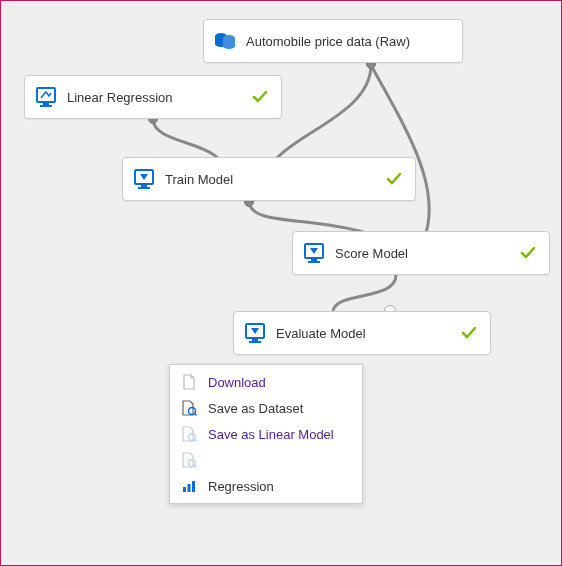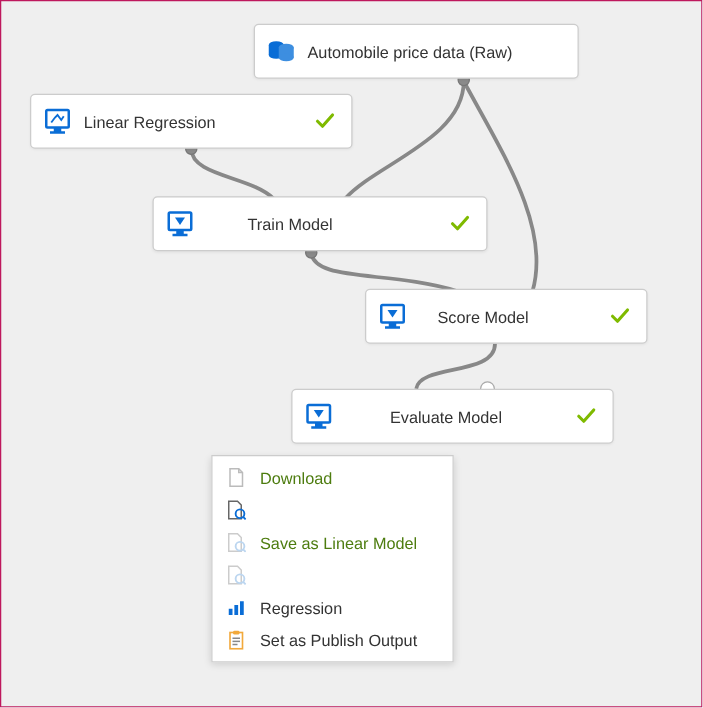--- a/index.html
+++ b/index.html
@@ -82,21 +82,21 @@
   }
   .context-menu .item .micon {
     width: 18px;
     height: 18px;
     margin-right: 10px;
     display: flex;
     align-items: center;
     justify-content: center;
   }
   .context-menu .item.disabled {
-    color: #4d7c0f;
+    color: #4c1d95;
   }
 </style>
 </head>
 <body>
 
 <div class="canvas">
 
   <svg class="connections">
 
     <path d="M 370 64 C 370 110, 300 130, 275 158" stroke="#888" stroke-width="3" fill="none"></path>
@@ -139,55 +139,55 @@
       </svg>
     </span>
     <span class="label">Linear Regression</span>
     <span class="check">
       <svg width="18" height="18" viewBox="0 0 18 18">
           <path d="M3 9 L7 13 L15 4" stroke="#7fba00" stroke-width="2.5" fill="none" stroke-linecap="round" stroke-linejoin="round"></path>
         </svg>
     </span>
   </div>
 
-  <div class="node" style="left:121px; top:156px; width:268px;gap:33px;">
+  <div class="node" style="left:121px; top:156px; width:294px;">
     <span class="icon">
       <svg width="22" height="22" viewBox="0 0 22 22">
         <rect x="2" y="2" width="18" height="14" rx="1" fill="none" stroke="#0a6dd6" stroke-width="2"></rect>
         <rect x="8" y="16" width="6" height="4" fill="#0a6dd6"></rect>
         <rect x="5" y="19" width="12" height="2" fill="#0a6dd6"></rect>
         <path d="M7 6 L11 12 L15 6 Z" fill="#0a6dd6"></path>
       </svg>
     </span>
     <span class="label">Train Model</span>
     <span class="check">
       <svg width="18" height="18" viewBox="0 0 18 18">
           <path d="M3 9 L7 13 L15 4" stroke="#7fba00" stroke-width="2.5" fill="none" stroke-linecap="round" stroke-linejoin="round"></path>
         </svg>
     </span>
   </div>
 
-  <div class="node" style="left:291px; top:230px; width:226px;gap:15px;">
+  <div class="node" style="left:291px; top:230px; width:258px;">
     <span class="icon">
       <svg width="22" height="22" viewBox="0 0 22 22">
         <rect x="2" y="2" width="18" height="14" rx="1" fill="none" stroke="#0a6dd6" stroke-width="2"></rect>
         <rect x="8" y="16" width="6" height="4" fill="#0a6dd6"></rect>
         <rect x="5" y="19" width="12" height="2" fill="#0a6dd6"></rect>
         <path d="M7 6 L11 12 L15 6 Z" fill="#0a6dd6"></path>
       </svg>
     </span>
     <span class="label">Score Model</span>
     <span class="check">
       <svg width="18" height="18" viewBox="0 0 18 18">
           <path d="M3 9 L7 13 L15 4" stroke="#7fba00" stroke-width="2.5" fill="none" stroke-linecap="round" stroke-linejoin="round"></path>
         </svg>
     </span>
   </div>
 
-  <div class="node" style="left:232px; top:310px; width:258px;gap:36px;">
+  <div class="node" style="left:232px; top:310px; width:258px;">
     <span class="icon">
       <svg width="22" height="22" viewBox="0 0 22 22">
         <rect x="2" y="2" width="18" height="14" rx="1" fill="none" stroke="#0a6dd6" stroke-width="2"></rect>
         <rect x="8" y="16" width="6" height="4" fill="#0a6dd6"></rect>
         <rect x="5" y="19" width="12" height="2" fill="#0a6dd6"></rect>
         <path d="M7 6 L11 12 L15 6 Z" fill="#0a6dd6"></path>
       </svg>
     </span>
     <span class="label">Evaluate Model</span>
     <span class="check">
@@ -208,20 +208,21 @@
       <span>Download</span>
     </div>
     <div class="item">
       <span class="micon">
         <svg width="16" height="16" viewBox="0 0 16 16">
             <path d="M2 1 L9 1 L12 4 L12 15 L2 15 Z" fill="none" stroke="#666" stroke-width="1.2"></path>
             <circle cx="11" cy="11" r="3.5" fill="none" stroke="#0a6dd6" stroke-width="1.5"></circle>
             <line x1="13.5" y1="13.5" x2="15.5" y2="15.5" stroke="#0a6dd6" stroke-width="1.5"></line>
           </svg>
       </span>
+      <span>Save as Dataset</span>
     </div>
     <div class="item disabled">
       <span class="micon">
         <svg width="16" height="16" viewBox="0 0 16 16">
             <path d="M2 1 L9 1 L12 4 L12 15 L2 15 Z" fill="none" stroke="#ccc" stroke-width="1.2"></path>
             <circle cx="11" cy="11" r="3.5" fill="none" stroke="#bcd6f0" stroke-width="1.5"></circle>
             <line x1="13.5" y1="13.5" x2="15.5" y2="15.5" stroke="#bcd6f0" stroke-width="1.5"></line>
           </svg>
       </span>
       <span>Save as Linear Model</span>
@@ -238,27 +239,15 @@
     <div class="item">
       <span class="micon">
         <svg width="16" height="16" viewBox="0 0 16 16">
           <rect x="2" y="9" width="3" height="5" fill="#0a6dd6"></rect>
           <rect x="6.5" y="6" width="3" height="8" fill="#0a6dd6"></rect>
           <rect x="11" y="3" width="3" height="11" fill="#0a6dd6"></rect>
         </svg>
       </span>
       <span>Regression</span>
     </div>
-    <div class="item">
-      <span class="micon">
-        <svg width="14" height="16" viewBox="0 0 14 16">
-          <rect x="2" y="2" width="10" height="13" fill="none" stroke="#f2a93b" stroke-width="1.3"></rect>
-          <rect x="4.5" y="0.5" width="5" height="3" rx="1" fill="#f2a93b"></rect>
-          <rect x="4" y="6" width="6" height="1.2" fill="#888"></rect>
-          <rect x="4" y="8.5" width="6" height="1.2" fill="#888"></rect>
-          <rect x="4" y="11" width="4" height="1.2" fill="#888"></rect>
-        </svg>
-      </span>
-      <span>Set as Publish Output</span>
-    </div>
   </div>
 
 </div>
 
 </body></html>

